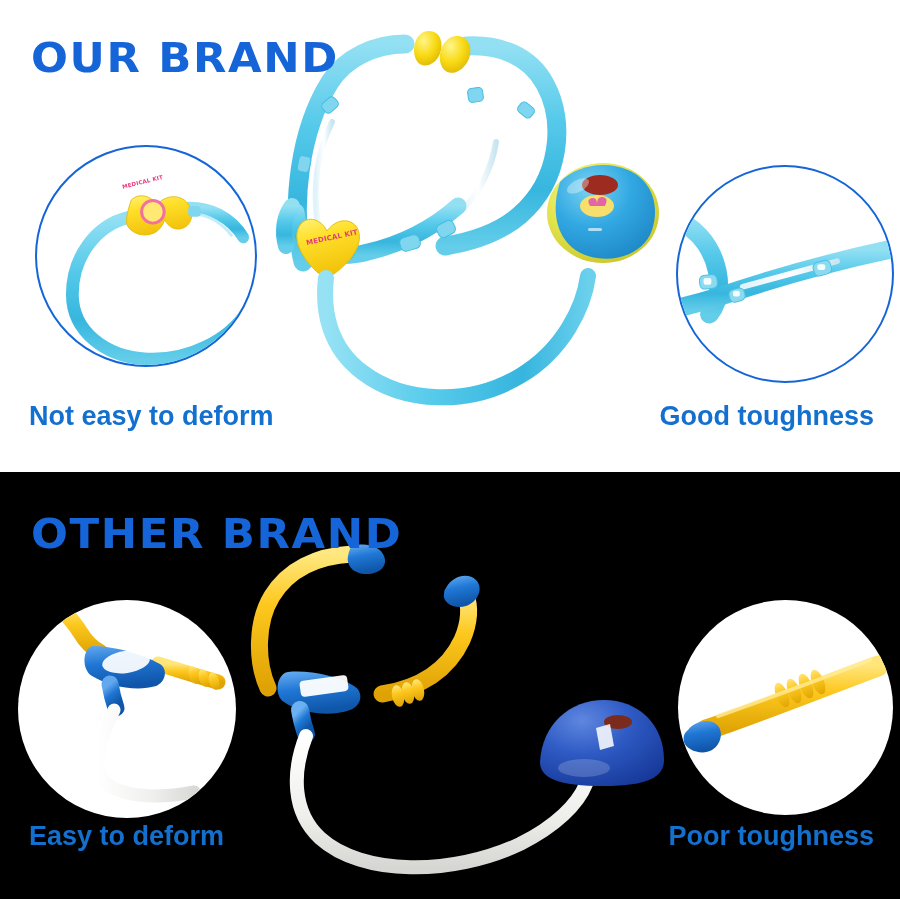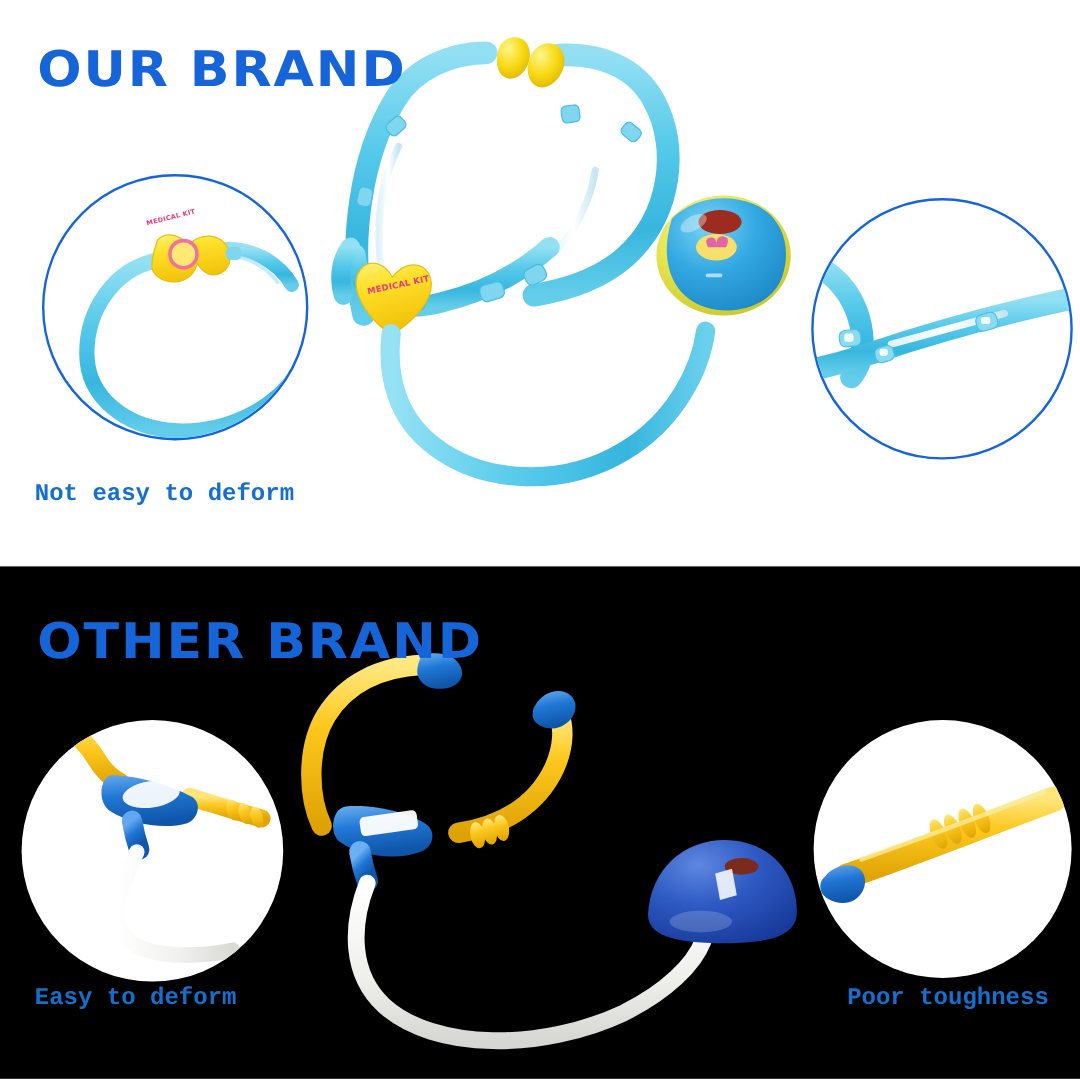--- a/index.html
+++ b/index.html
@@ -27,24 +27,24 @@
     line-height:1;
     transform:scaleX(1.06);
     transform-origin:left center;
     white-space:nowrap;
   }
   #title-our{left:31px;top:38px;}
   #title-other{left:31px;top:42px;}
 
   .caption{
     position:absolute;
-    font-family:Liberation Mono, monospace;
+    font-family:Liberation Sans, sans-serif;
     font-weight:700;
     color:#1470ce;
-    font-size:20px;
+    font-size:27px;
     line-height:1;
     white-space:nowrap;
   }
   #cap-top-left{left:29px;top:403px;}
   #cap-top-right{right:26px;top:403px;}
   #cap-bot-left{left:29px;top:351px;}
   #cap-bot-right{right:26px;top:351px;}
 
   
   .circle-outline{
@@ -204,20 +204,21 @@
         <rect x="26" y="113" width="8" height="7" rx="2" fill="#ffffff" opacity=".9"></rect>
         <rect x="56" y="126" width="7" height="6" rx="2" fill="#ffffff" opacity=".9"></rect>
         <rect x="142" y="99" width="8" height="6" rx="2" fill="#ffffff" opacity=".9"></rect>
       </svg>
     </div>
 
     <div class="sticker-text" id="sticker-medical-kit">MEDICAL KIT</div>
 
     <div class="brand-title" id="title-our">OUR BRAND</div>
     <div class="caption" id="cap-top-left">Not easy to deform</div>
+    <div class="caption" id="cap-top-right">Good toughness</div>
   </div>
 
   <div class="panel" id="panel-bottom">
 
     <div class="circle-plain" id="circle-bot-left">
       <svg class="clip" viewBox="0 0 218 218">
         <defs>
           <linearGradient id="yelTube" x1="0" y1="0" x2="0" y2="1">
             <stop offset="0%" stop-color="#ffe57a"></stop>
             <stop offset="40%" stop-color="#fdc81e"></stop>

